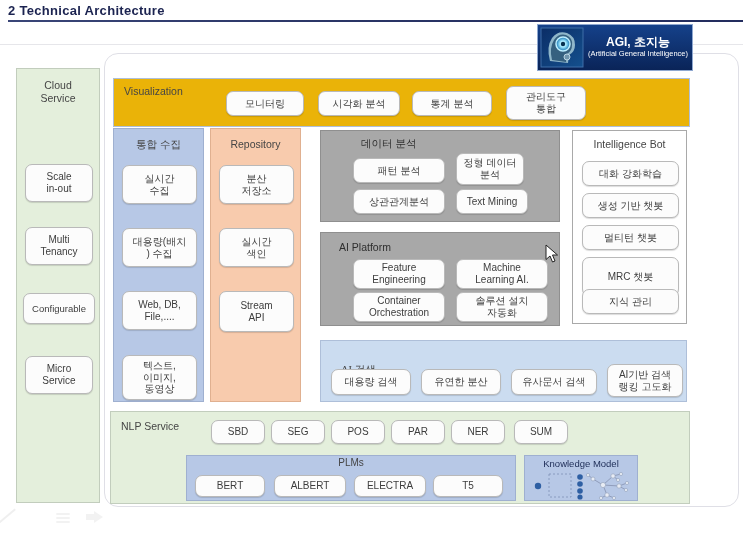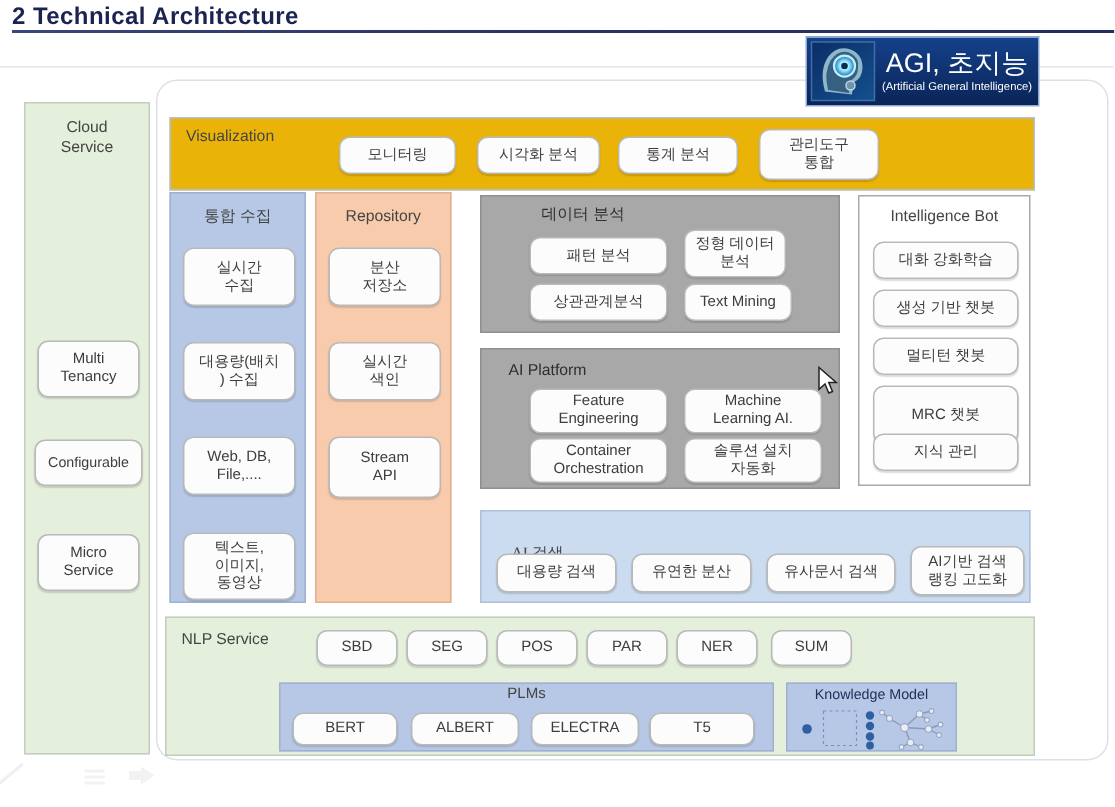--- a/index.html
+++ b/index.html
@@ -1,37 +1,37 @@
 <!DOCTYPE html>
 <html><head>
 <meta charset="utf-8">
 <style>
   html,body{margin:0;padding:0;background:#ffffff;}
   .slide{position:relative;width:743px;height:538px;background:#ffffff;overflow:hidden;
          font-family:"Liberation Sans","DejaVu Sans",sans-serif;}
   .abs{position:absolute;box-sizing:border-box;}
-  .page-title{left:8px;top:3px;font-size:16px;font-weight:bold;color:#1b2350;letter-spacing:.3px;}
+  .page-title{left:8px;top:3px;font-size:13px;font-weight:bold;color:#1b2350;letter-spacing:.3px;}
   .title-underline{left:8px;top:20px;width:735px;height:2px;
      background:linear-gradient(to right,#3a4678 0%,#2a3566 45%,#232d5e 100%);}
   .header-divider{left:0;top:44px;width:743px;height:1px;background:#e6e6ea;}
   .content-frame{left:104px;top:53px;width:635px;height:454px;border:1px solid #dfdfe6;border-radius:14px;}
 
   .panel{position:absolute;box-sizing:border-box;}
   .panel-title{position:absolute;color:#454545;font-size:10.5px;white-space:pre-line;line-height:1.25;}
   .center{text-align:center;width:100%;}
 
   .chip{position:absolute;background:#fcfcfc;border:1px solid #b9b9b9;border-radius:7px;
         box-shadow:0 1px 1px rgba(0,0,0,.14);display:flex;align-items:center;justify-content:center;
         text-align:center;font-size:10px;color:#3d3d3d;line-height:1.18;white-space:pre-line;
         padding:1px 2px;box-sizing:border-box;}
 
   .badge{left:537px;top:24px;width:156px;height:47px;display:flex;align-items:center;
          background:linear-gradient(#15418a,#0a2458);border:1px solid #8fa8d0;}
   .badge-txt{flex:1;text-align:center;color:#ffffff;}
-  .badge-title{font-size:18px;font-weight:normal;line-height:1.1;}
+  .badge-title{font-size:12px;font-weight:bold;line-height:1.1;}
   .badge-sub{font-size:7.5px;line-height:1.3;}
 
   .km-title{position:absolute;left:0;top:2px;width:100%;text-align:center;
             font-size:9.5px;color:#21305a;}
 
   .faint{opacity:.45;}
   .hamburger span{display:block;width:14px;height:2px;background:#e3e3e3;margin:2px 0;border-radius:1px;}
   .arrow-shape{width:0;height:0;border-top:6px solid transparent;border-bottom:6px solid transparent;
                border-left:9px solid #e3e3e3;position:absolute;left:8px;top:0;}
   .arrow-tail{position:absolute;left:0;top:3px;width:9px;height:6px;background:#e3e3e3;}
@@ -72,20 +72,22 @@
     </span>
     <span class="badge-txt">
       <div class="badge-title">AGI, 초지능</div>
       <div class="badge-sub">(Artificial General Intelligence)</div>
     </span>
   </div>
 
   <div class="panel" style="left:16px;top:68px;width:84px;height:435px;background:#e4efdc;border:1px solid #c2cdbd;">
     <div class="panel-title center" style="top:10px;">Cloud
 Service</div>
+    <div class="chip" style="left:8px;top:95px;width:68px;height:38px;">Scale
+in-out</div>
     <div class="chip" style="left:8px;top:158px;width:68px;height:38px;">Multi
 Tenancy</div>
     <div class="chip" style="left:6px;top:224px;width:72px;height:31px;font-size:9.5px;">Configurable</div>
     <div class="chip" style="left:8px;top:287px;width:68px;height:38px;">Micro
 Service</div>
   </div>
 
   <div class="panel" style="left:113px;top:78px;width:577px;height:49px;background:#eab308;border:1px solid #aebfd9;padding-left:16px;">
     <div class="panel-title" style="left:10px;top:6px;">Visualization</div>
     <div class="chip" style="left:112px;top:12px;width:78px;height:25px;">모니터링</div>

